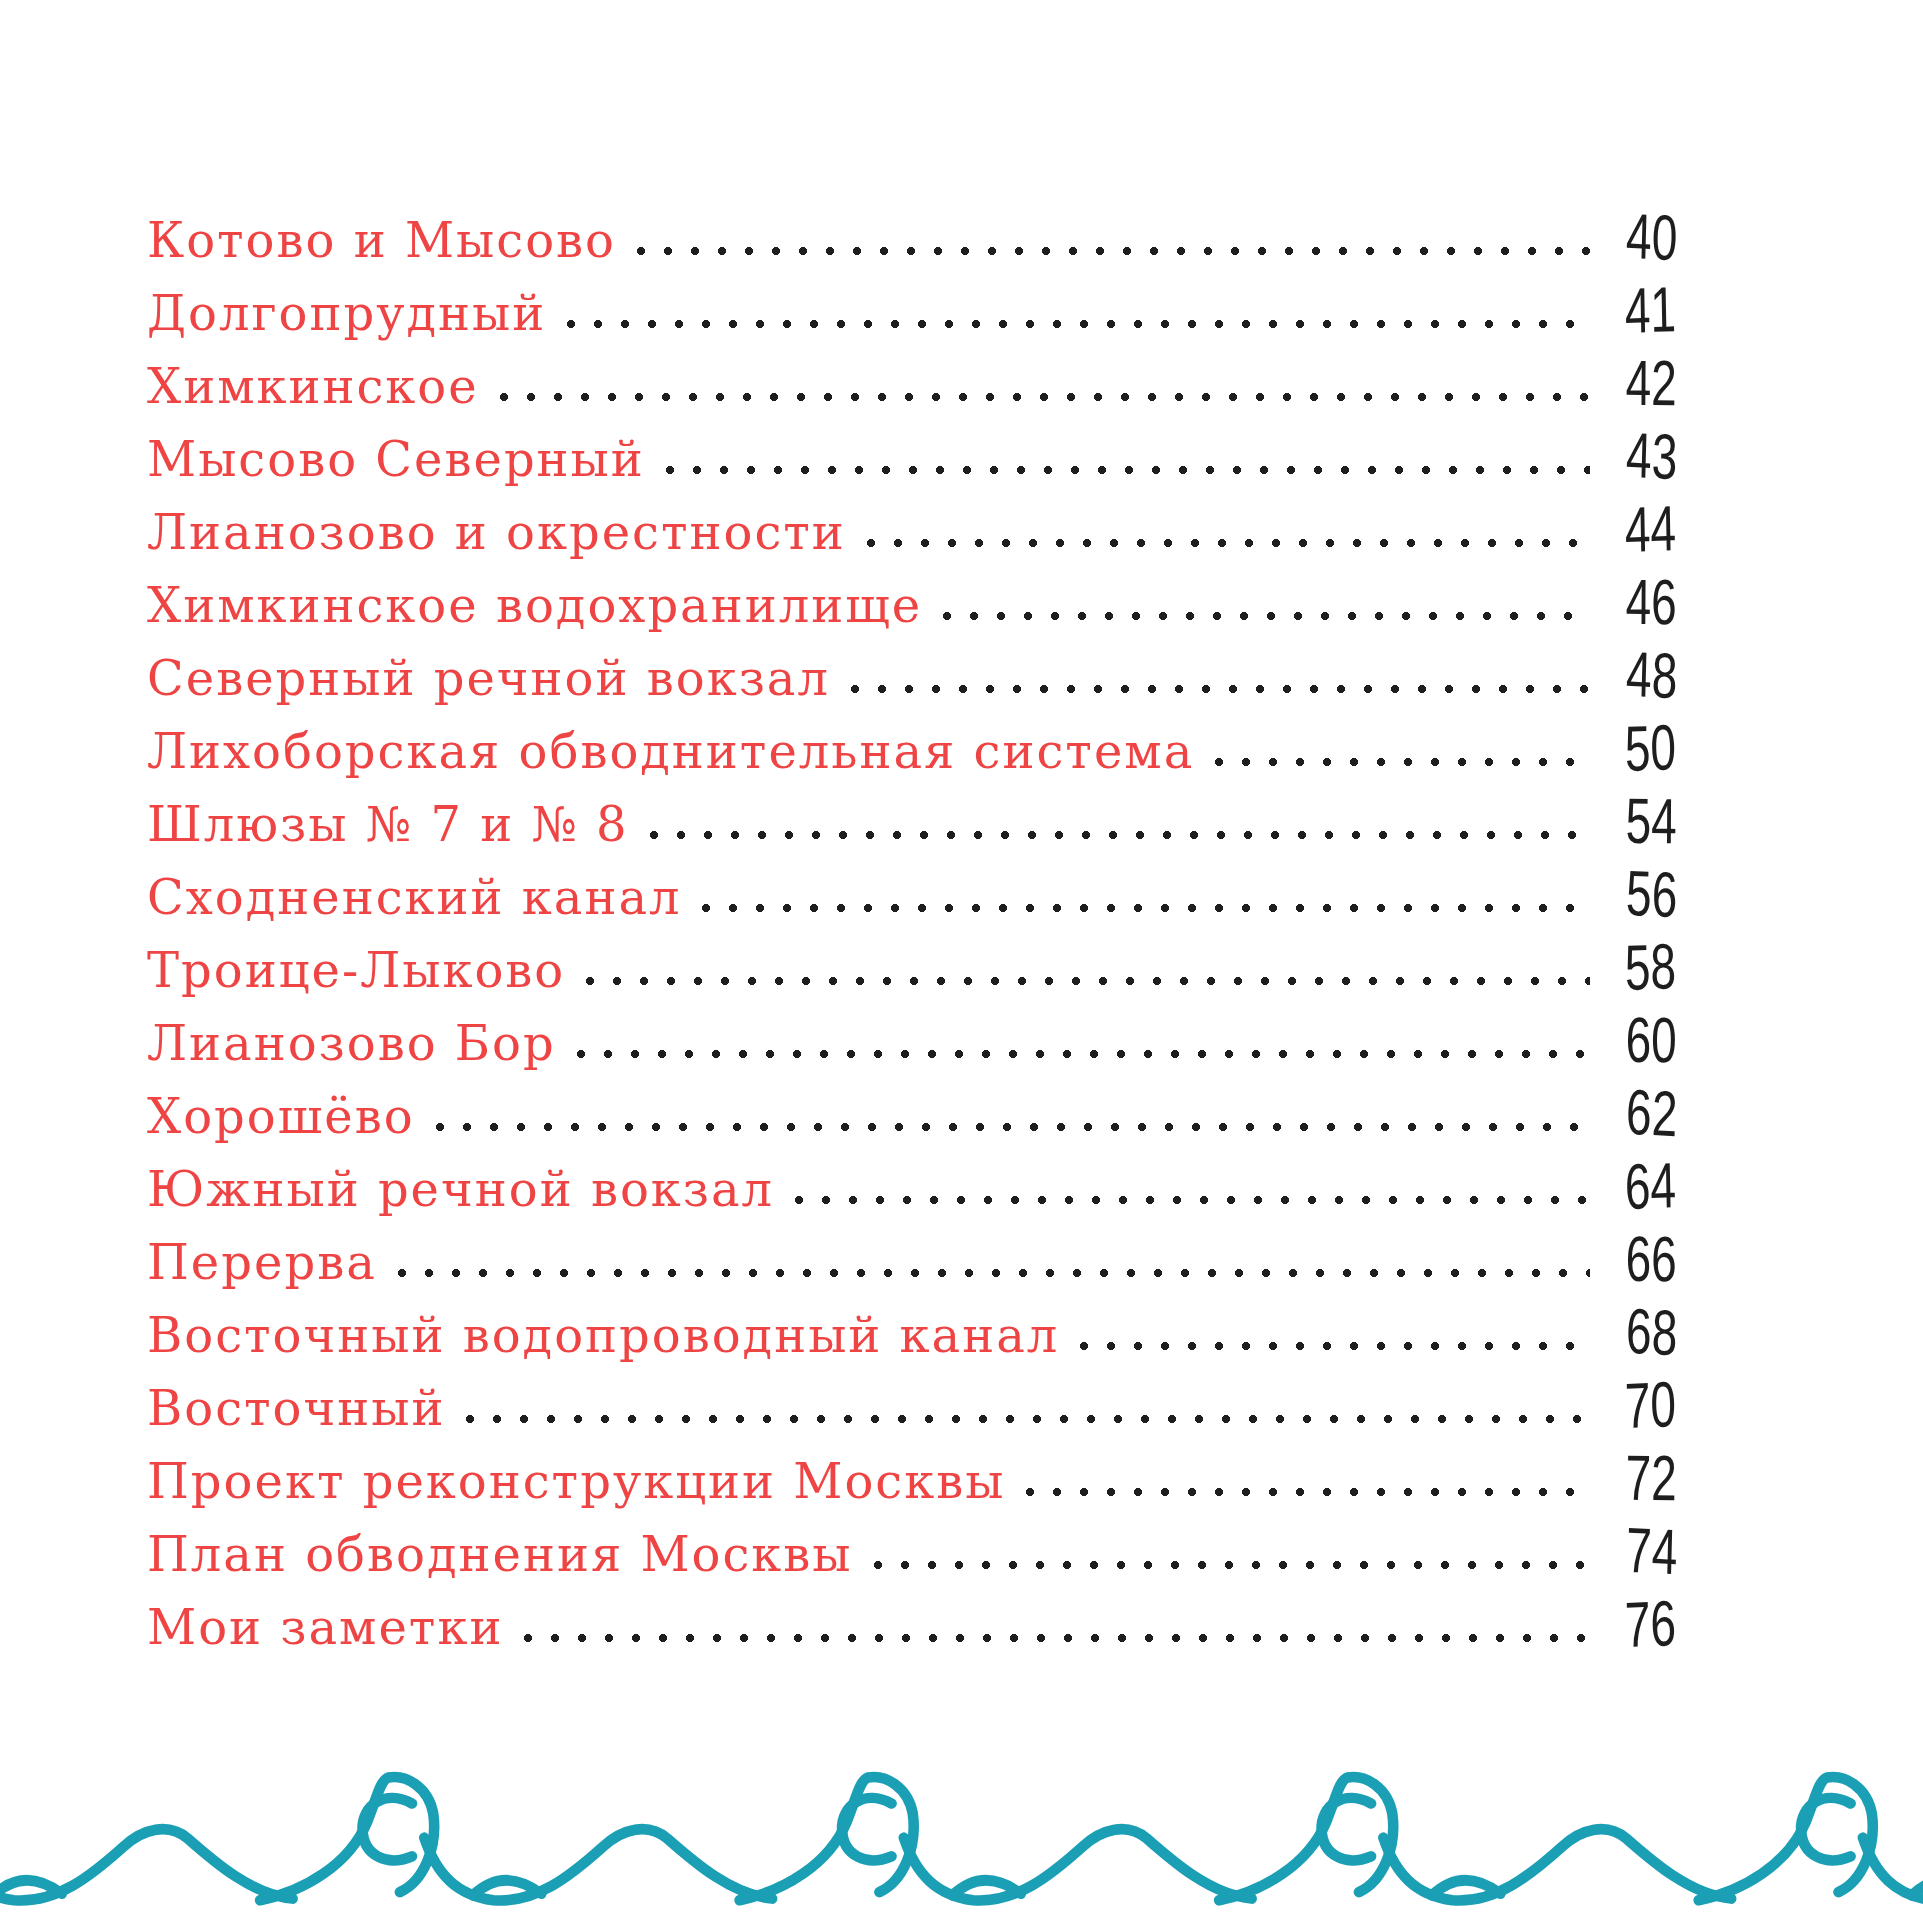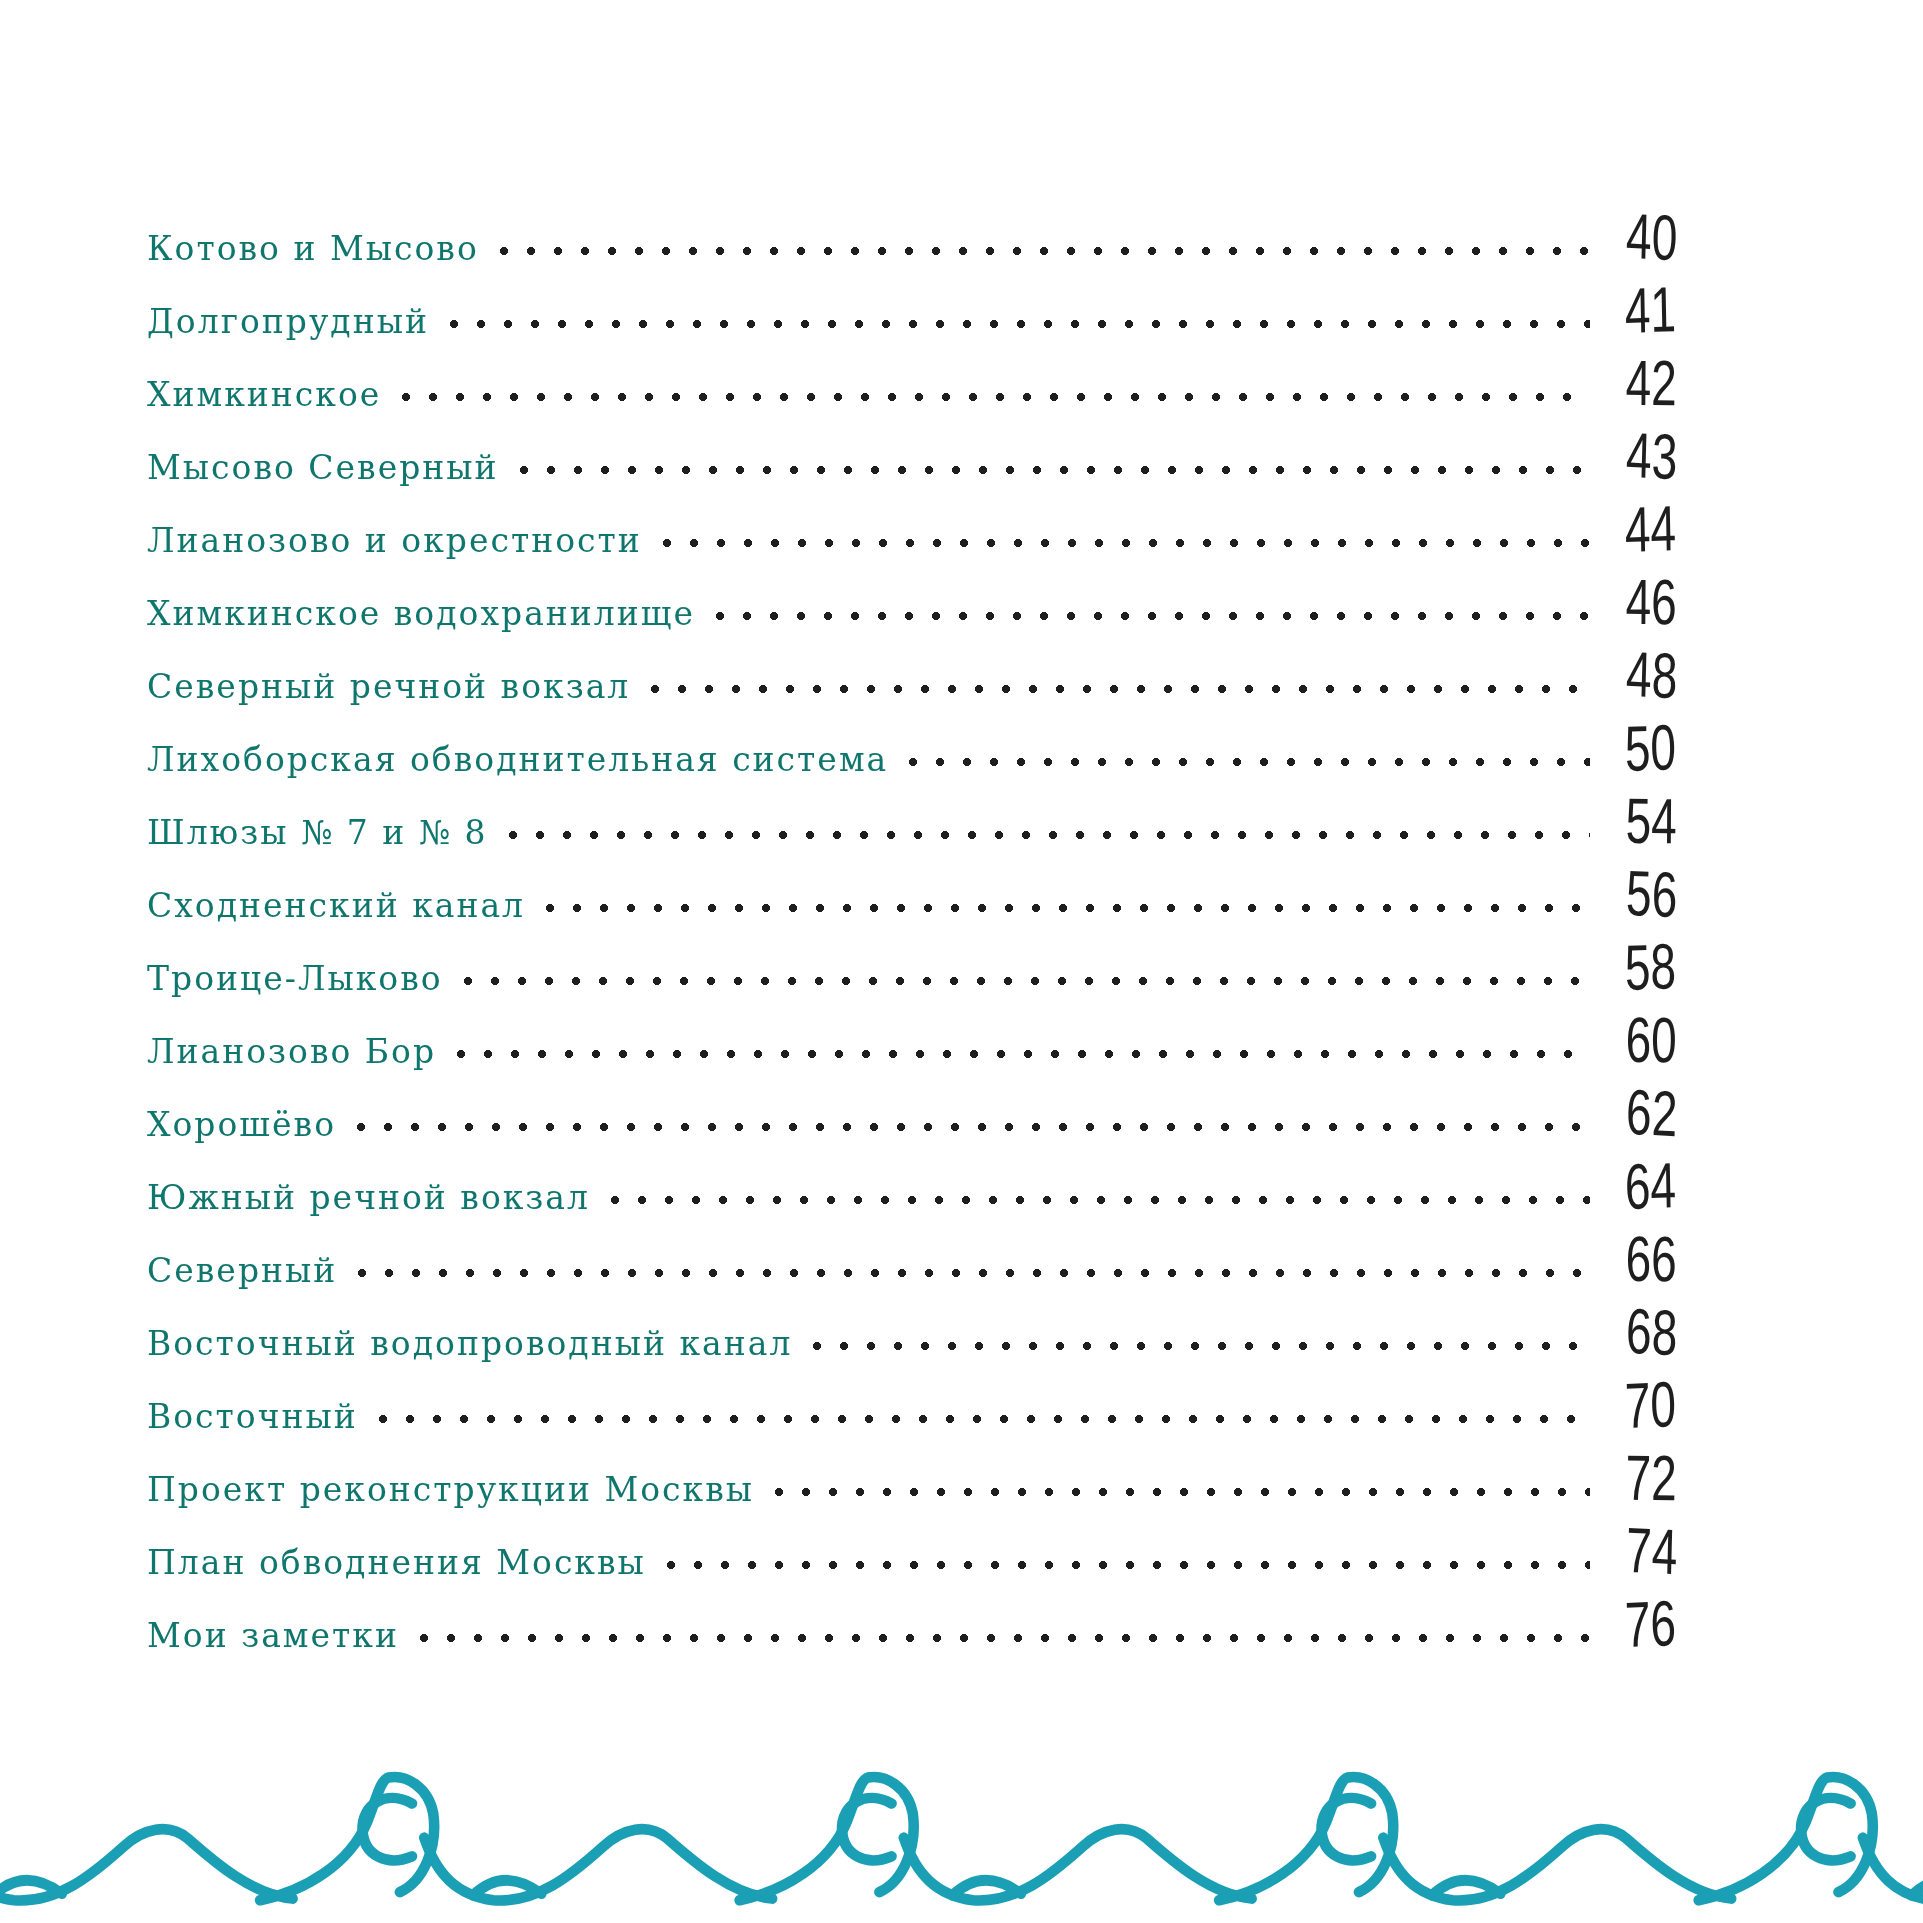--- a/index.html
+++ b/index.html
@@ -16,24 +16,24 @@
     left: 147px;
     top: 195px;
     width: 1557px;
   }
   .row {
     display: flex;
     align-items: flex-end;
     height: 73px;
   }
   .title {
-    font-size: 33px;
+    font-size: 48px;
     line-height: 1.15;
     letter-spacing: 2px;
-    color: #0f766e;
+    color: #ef4444;
     white-space: nowrap;
   }
   .dots {
     flex: 1;
     height: 9px;
     margin: 0 8.1px 12.2px 21px;
     background-image: radial-gradient(circle 4.1px at 4.1px 4.1px, #1e1e1e 98%, transparent 100%);
     background-size: 27px 9px;
     background-repeat: repeat-x;
   }
@@ -126,21 +126,21 @@
     <span class="title">Хорошёво</span>
     <span class="dots"></span>
     <span class="page">62</span>
   </div>
   <div class="row">
     <span class="title">Южный речной вокзал</span>
     <span class="dots"></span>
     <span class="page">64</span>
   </div>
   <div class="row">
-    <span class="title">Северный</span>
+    <span class="title">Перерва</span>
     <span class="dots"></span>
     <span class="page">66</span>
   </div>
   <div class="row">
     <span class="title">Восточный водопроводный канал</span>
     <span class="dots"></span>
     <span class="page">68</span>
   </div>
   <div class="row">
     <span class="title">Восточный</span>

